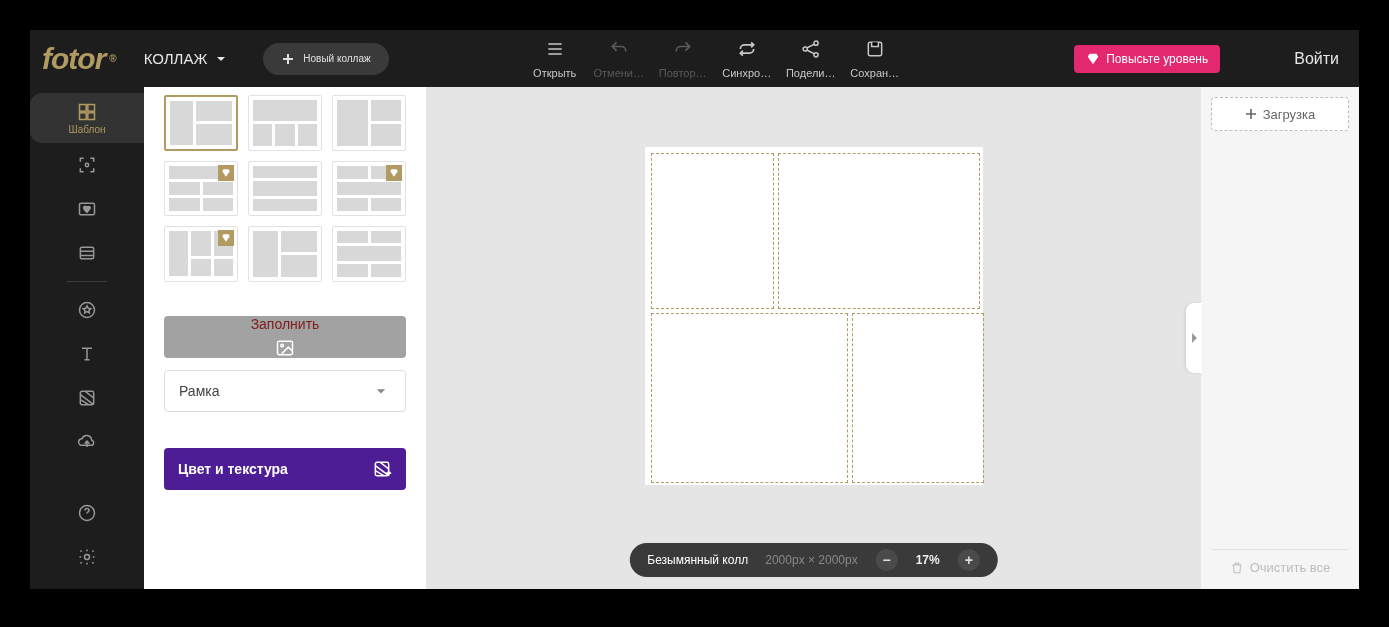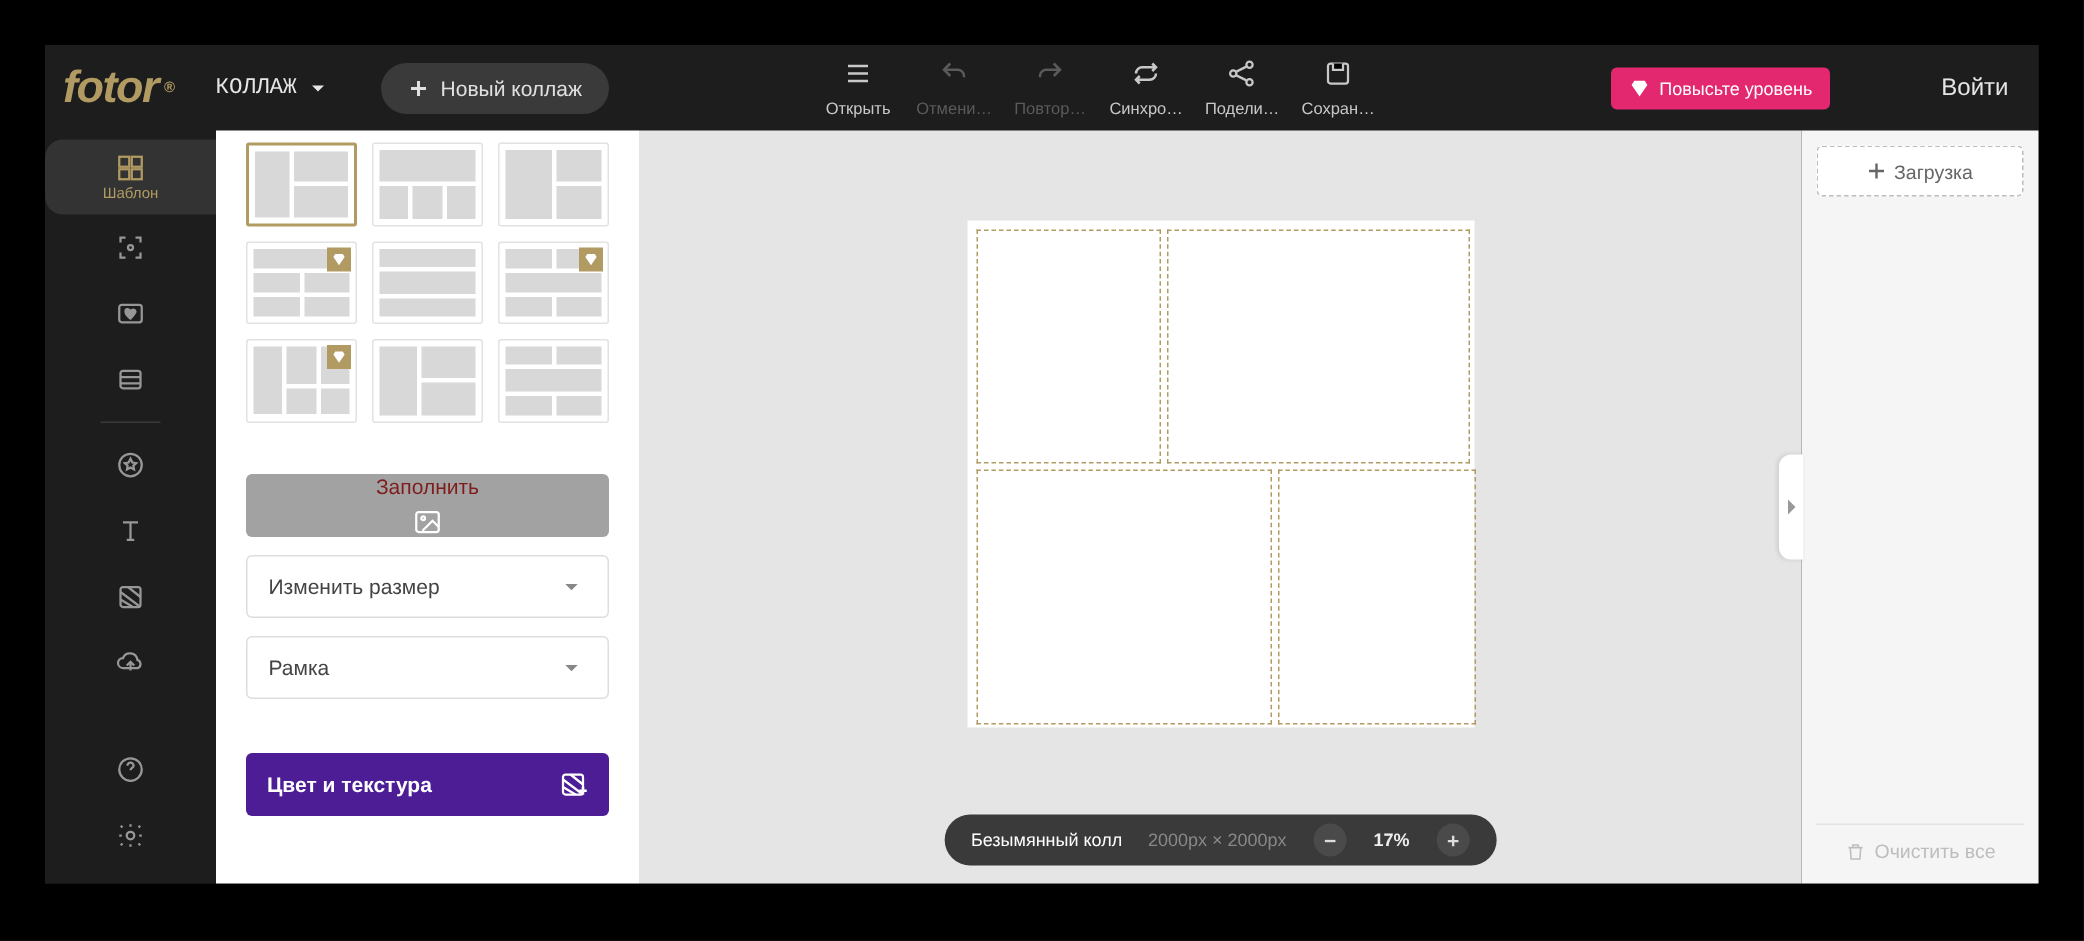--- a/index.html
+++ b/index.html
@@ -42,30 +42,29 @@
   letter-spacing: -1px;
 }
 .logo sup { font-size: 10px; font-style: normal; position: relative; top: -12px; left: 2px; color: #b19b62; }
 .mode {
   color: #e6e6e6;
   font-size: 15px;
   display: flex;
   align-items: center;
   gap: 8px;
   margin-left: 16px;
-  font-family: Liberation Mono, monospace;
 }
 .mode svg { width: 12px; height: 12px; fill: #e6e6e6; }
 .new-btn {
   background: #3a3a3a;
   color: #e0e0e0;
   border: none;
   border-radius: 18px;
   padding: 9px 18px;
-  font-size: 14px;
+  font-size: 10px;
   display: flex;
   align-items: center;
   gap: 8px;
   margin-left: 22px;
   cursor: pointer;
 }
 .toolbar-center {
   display: flex;
   gap: 0;
   margin-left: 120px;
@@ -526,26 +525,20 @@
 
       <div class="brow fill">
         <span>Заполнить</span>
         <svg viewBox="0 0 24 24" fill="none" stroke="#fff" stroke-width="1.8">
             <rect x="3" y="4" width="18" height="16" rx="2"></rect>
             <circle cx="8.5" cy="9" r="1.5"></circle>
             <path d="M21 16l-5-5-8 8"></path>
           </svg>
       </div>
       <div class="brow outline">
-        <span>Изменить размер</span>
-        <svg viewBox="0 0 24 24">
-            <path fill="#888" d="M7 10l5 5 5-5z"></path>
-          </svg>
-      </div>
-      <div class="brow outline">
         <span>Рамка</span>
         <svg viewBox="0 0 24 24">
             <path fill="#888" d="M7 10l5 5 5-5z"></path>
           </svg>
       </div>
       <div class="brow gold">
         <span>Цвет и текстура</span>
         <svg viewBox="0 0 24 24" fill="none" stroke="#fff" stroke-width="1.8">
             <rect x="4" y="4" width="16" height="16" rx="2"></rect>
             <path d="M4 8l16 12M4 14l10 6M10 4l10 8"></path>

